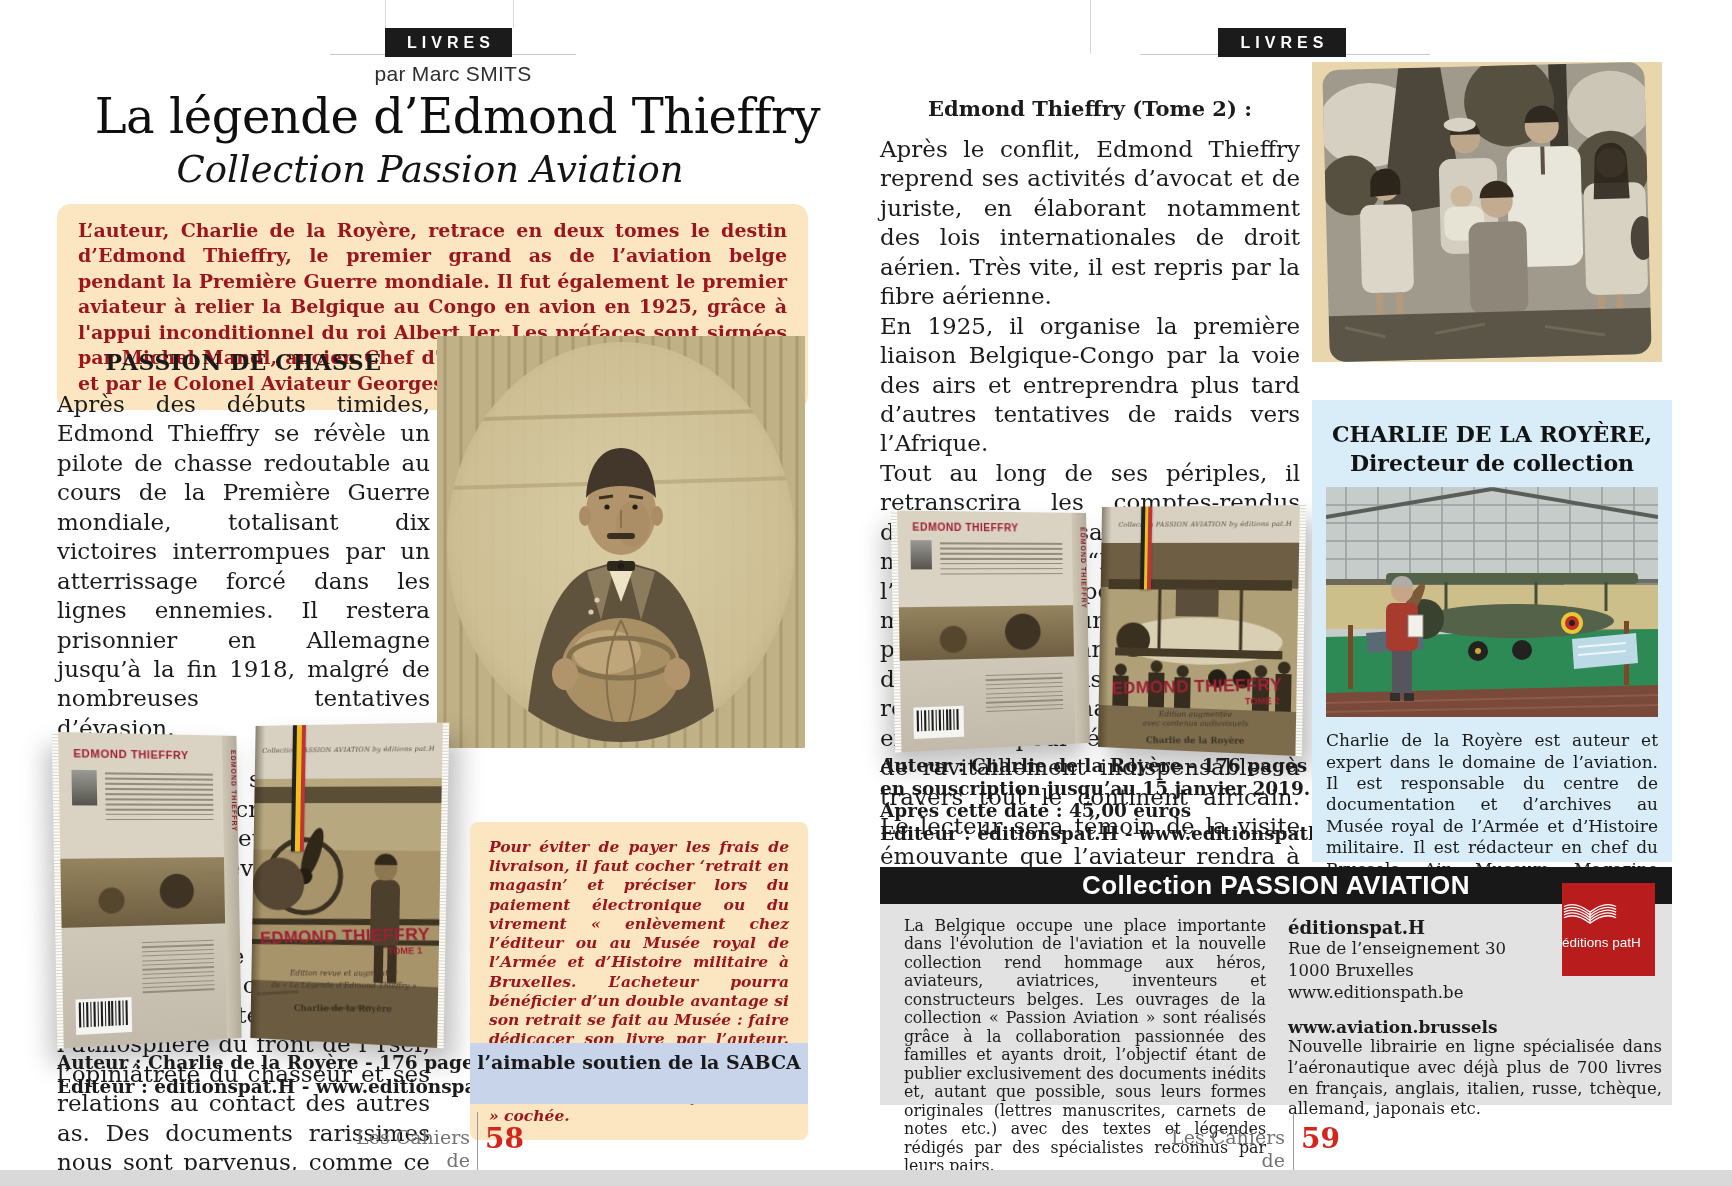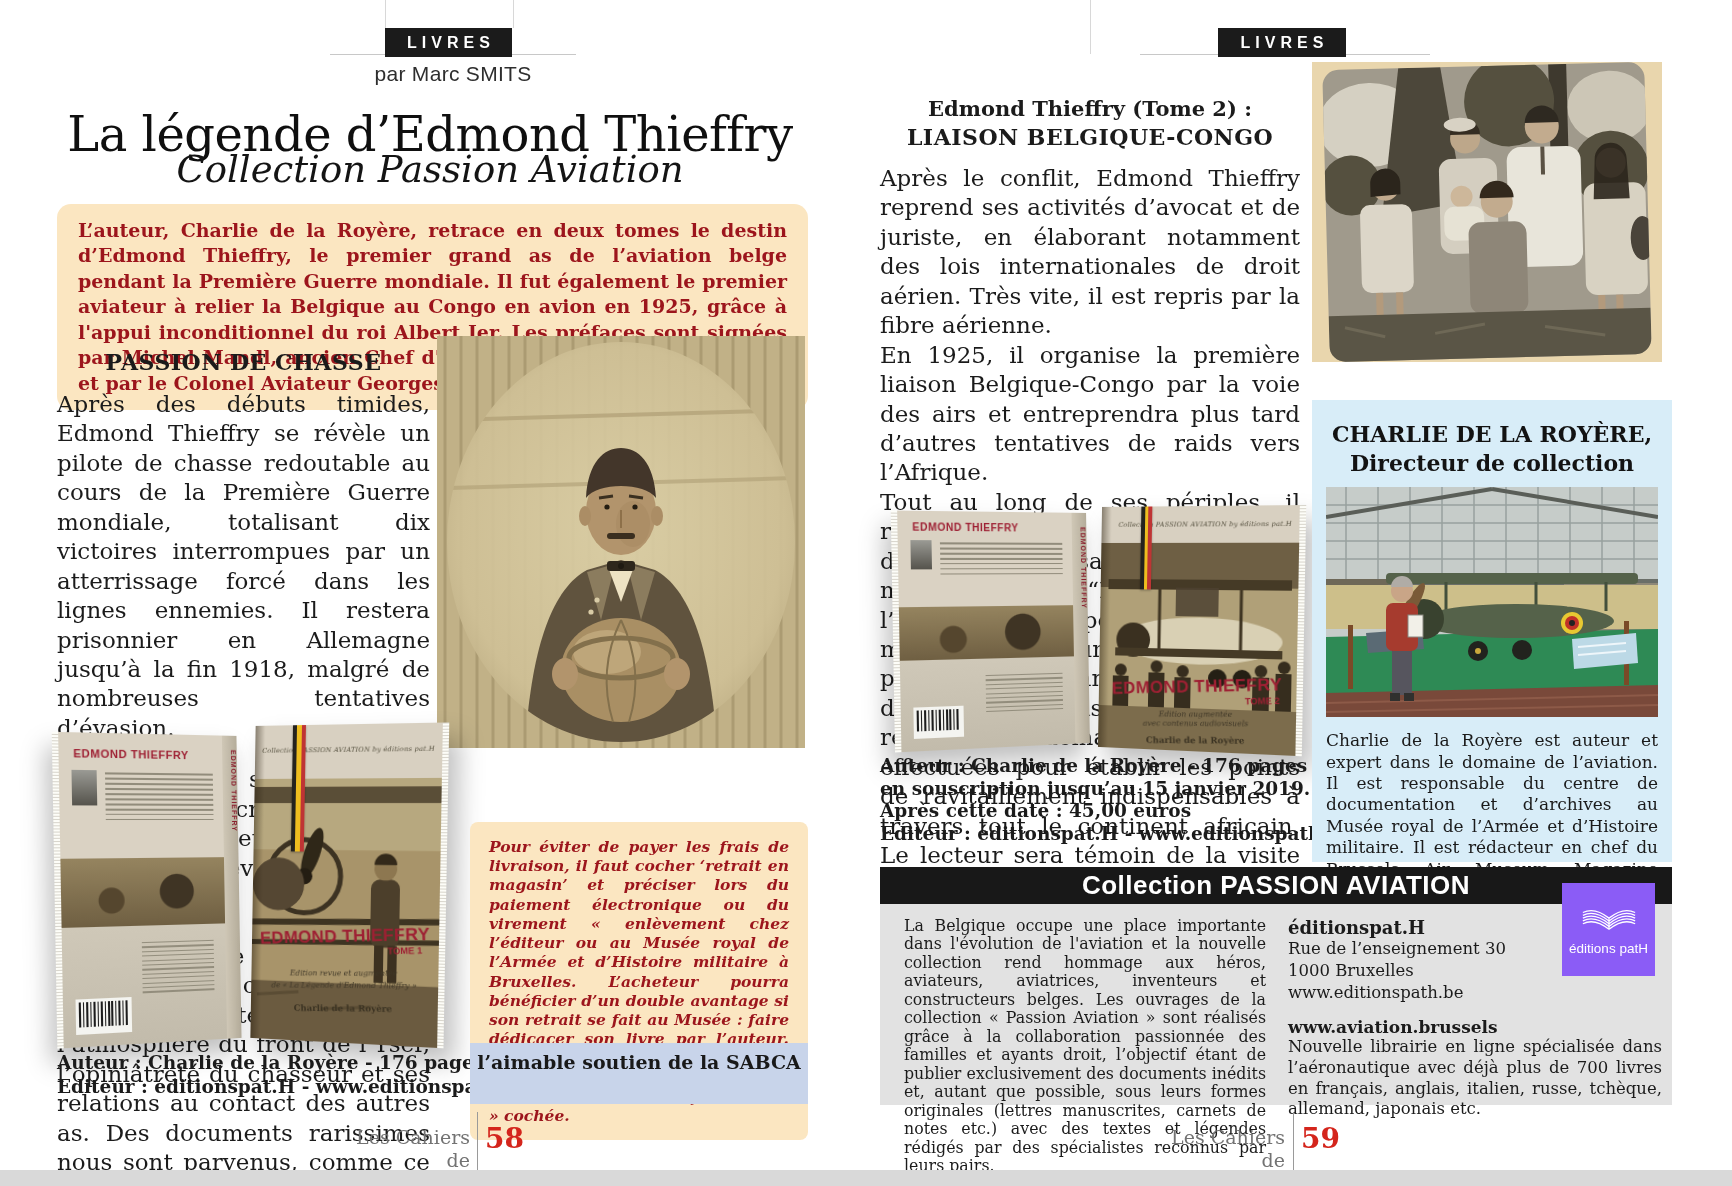--- a/index.html
+++ b/index.html
@@ -55,21 +55,21 @@
   .collbanner{position:absolute;background:#181818;color:#fff;text-align:center;
               font-family:"Liberation Sans",sans-serif;font-weight:bold;font-size:26px;
               line-height:37px;letter-spacing:.5px;}
   .graybox{position:absolute;background:#e2e2e2;}
   .gb-left{position:absolute;left:24px;top:13px;width:362px;font-size:15.8px;line-height:1.17;text-align:justify;}
   .gb-right{position:absolute;left:408px;top:13px;width:374px;}
   .gb-name{font-weight:bold;font-size:18px;}
   .gb-addr{font-size:16.5px;line-height:1.32;}
   .gb-shop-t{font-weight:bold;font-size:17px;margin-top:14px;}
   .gb-shop-b{font-size:16.5px;line-height:1.25;text-align:justify;}
-  .logo{position:absolute;box-sizing:border-box;background:#8b5cf6;text-align:center;padding-top:22px;}
+  .logo{position:absolute;box-sizing:border-box;background:#b91c1c;text-align:left;padding-top:16px;}
   .logo-txt{color:#fff;font-family:"Liberation Sans",sans-serif;font-size:13.5px;margin-top:2px;}
 
   
   .bookwrap{position:absolute;}
   .bk{position:absolute;}
   .bk-back{transform:perspective(1000px) rotateY(15deg) rotateZ(-1deg);transform-origin:right center;
            box-shadow:-6px 14px 22px rgba(0,0,0,.25);}
   .bk-front{transform:perspective(1000px) rotateY(-13deg) rotateZ(1deg);transform-origin:left center;
             box-shadow:10px 14px 22px rgba(0,0,0,.25);}
   .bb-pages{position:absolute;left:0;top:0;bottom:0;width:6px;
@@ -125,21 +125,21 @@
 <div class="sheet">
 
   <div class="page pl">
     <div class="grayline" style="left:330px;top:54px;width:246px;"></div>
     <div class="tabw" style="left:385px;top:0;width:127px;height:28px;"></div>
     <div class="tabb" style="left:385px;top:28px;width:127px;height:29px;">
       <span>LIVRES</span>
     </div>
     <div class="byline" style="left:330px;top:62px;width:246px;">par Marc SMITS</div>
 
-    <div class="bigtitle" style="left:40px;top:106px;width:780px;">La légende d’Edmond Thieffry</div>
+    <div class="bigtitle" style="left:40px;top:88px;width:780px;text-align:right;">La légende d’Edmond Thieffry</div>
     <div class="subtitle" style="left:40px;top:148px;width:780px;">Collection Passion Aviation</div>
 
     <div class="introbox" style="left:57px;top:204px;width:751px;">L’auteur, Charlie de la Royère, retrace en deux tomes le destin d’Edmond Thieffry, le premier grand as de l’aviation belge pendant la Première Guerre mondiale. Il fut également le premier aviateur à relier la Belgique au Congo en avion en 1925, grâce à l'appui inconditionnel du roi Albert Ier. Les préfaces sont signées par Michel Mandl, ancien Chef d'Etat-major de la Force Aérienne et par le Colonel Aviateur Georges Franchomme.</div>
 
     <div class="artcol" style="left:57px;top:346px;width:373px;">
       <div class="h1b">PASSION DE CHASSE</div>
       <p class="mt15">Après des débuts timides, Edmond Thieffry se révèle un pilote de chasse redoutable au cours de la Première Guerre mondiale, totalisant dix victoires interrompues par un atterrissage forcé dans les lignes ennemies. Il restera prisonnier en Allemagne jusqu’à la fin 1918, malgré de nombreuses tentatives d’évasion.</p>
       <p class="mt22">Très attaché à sa famille et à ses amis, il a écrit tout au long de sa vie plusieurs milliers de lettres sur l’évolution de sa situation. Ce courrier sera conservé par sa descendance.Le dépouillement de toute cette correspondance a permis à l’auteur de retracer l’atmosphère du front de l’Yser, l’opiniâtreté du chasseur et ses relations au contact des autres as. Des documents rarissimes nous sont parvenus, comme ce long récit qui a traversé les douanes, dissimulé dans le manche d’une raquette de tennis...</p>
       <p>Le caractère du héros se dévoile à la lecture des documents.</p>
     </div>
@@ -271,21 +271,20 @@
 
   <div class="page pr">
     <div class="grayline" style="left:274px;top:54px;width:290px;"></div>
     <div class="tabw" style="left:224px;top:0;width:128px;height:54px;border-right:none;"></div>
     <div class="tabb" style="left:352px;top:28px;width:128px;height:29px;">
       <span>LIVRES</span>
     </div>
 
     <div class="artcol" style="left:14px;top:96px;width:420px;">
       <div class="h1a">Edmond Thieffry (Tome 2) :</div>
-      <div class="h1b">LIAISON BELGIQUE-CONGO</div>
       <p class="mt14">Après le conflit, Edmond Thieffry reprend ses activités d’avocat et de juriste, en élaborant notamment des lois internationales de droit aérien. Très vite, il est repris par la fibre aérienne.</p>
       <p>En 1925, il organise la première liaison Belgique-Congo par la voie des airs et entreprendra plus tard d’autres tentatives de raids vers l’Afrique.</p>
       <p>Tout au long de ses périples, il retranscrira les comptes-rendus des étapes à sa femme et au magazine belge “La Conquête de l’Air“. Le dépouillement des milliers de documents conservés par sa descendance, évoqués ci-dessus, a permis à l’auteur de retracer les démarches officielles effectuées pour établir les points de ravitaillement indispensables à travers tout le continent africain. Le lecteur sera témoin de la visite émouvante que l’aviateur rendra à sa soeur religieuse au Congo, avant son ultime vol.</p>
     </div>
 
     <div class="bookwrap" style="left:26px;top:505px;width:414px;height:245px;">
       <div class="bk bk-back" style="left:4px;top:8px;width:192px;height:230px;">
         <div class="bb-pages"></div>
         <div class="bb-top">
           <div class="bb-title" style="top:10px;font-size:10px;">EDMOND THIEFFRY</div>

